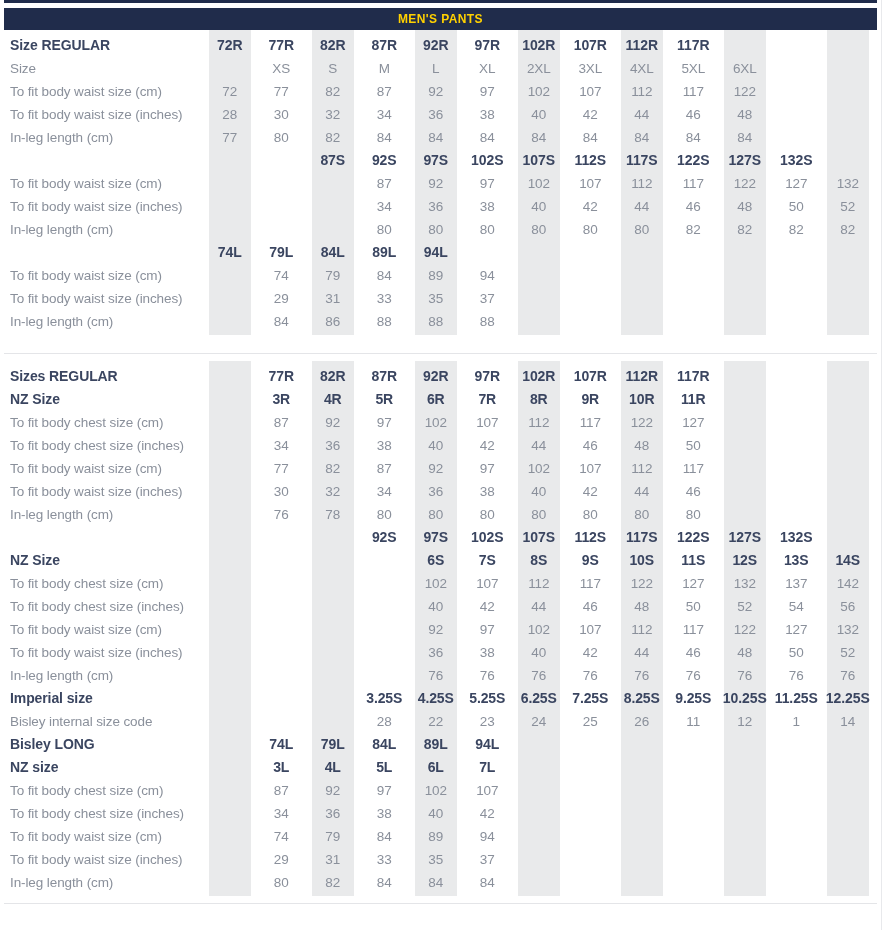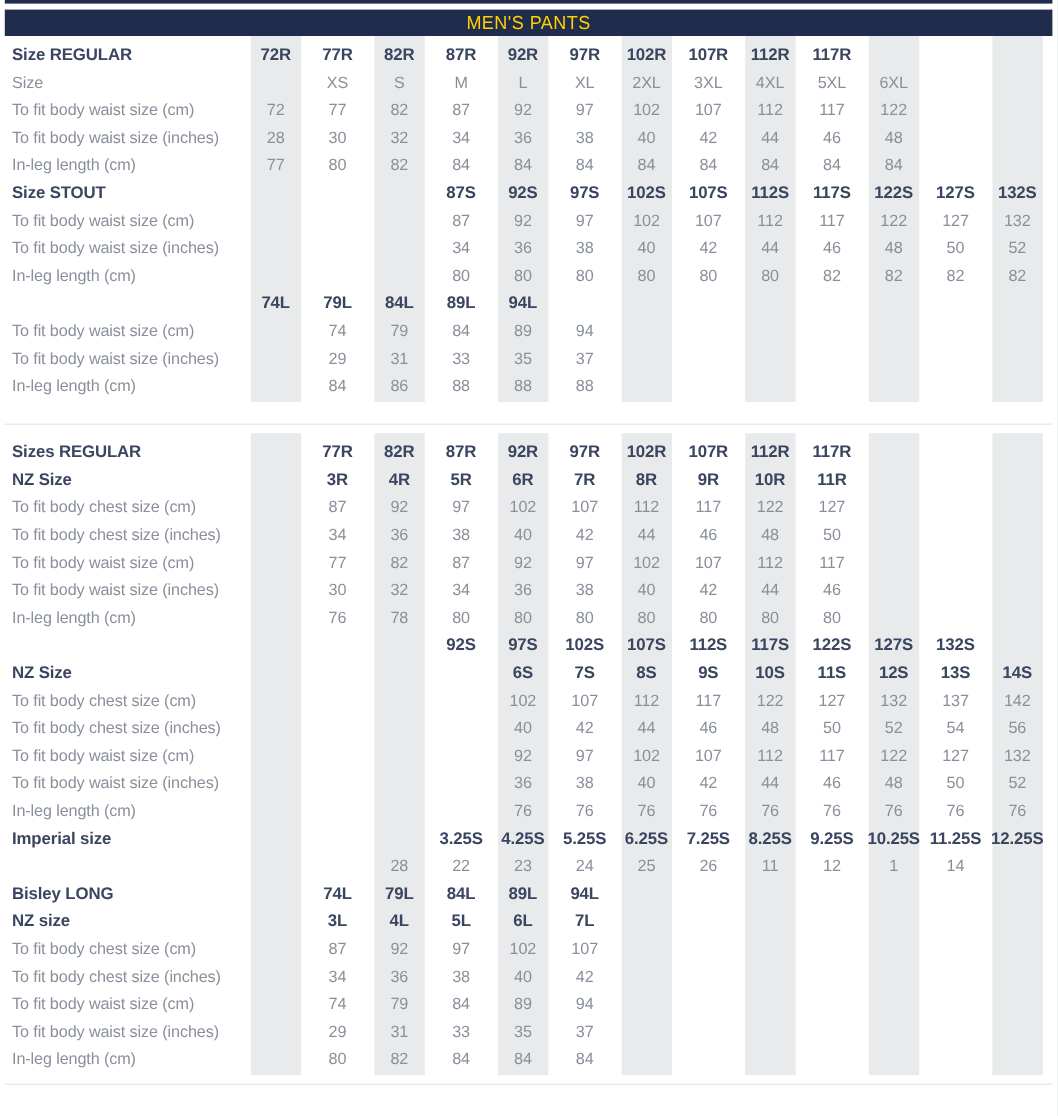--- a/index.html
+++ b/index.html
@@ -25,22 +25,22 @@
     background: #e4e5e8;
   }
   .size-table { margin: 0 4px; position: relative; }
   .title-bar {
     height: 22px;
     background: var(--navy, #202C4B);
     display: flex; align-items: center; justify-content: center;
   }
   .title-bar .title-text {
     color: var(--yellow, #FFD100);
-    font-weight: normal;
-    font-size: 15px;
+    font-weight: bold;
+    font-size: 12px;
     letter-spacing: 0.4px;
     transform: scaleY(1.05);
   }
   .table-body {
     position: relative;
     padding: 4px 0 2px 0;
   }
   .stripe {
     position: absolute;
     top: 0; bottom: 0;
@@ -163,21 +163,20 @@
         <div class="cell value">84</div>
         <div class="cell value">84</div>
         <div class="cell value">84</div>
         <div class="cell value">84</div>
         <div class="cell value">84</div>
         <div class="cell value">84</div>
         <div class="cell value"></div>
         <div class="cell value"></div>
       </div>
       <div class="row">
-        <div class="cell label bold">Size STOUT</div>
         <div class="cell value bold"></div>
         <div class="cell value bold"></div>
         <div class="cell value bold"></div>
         <div class="cell value bold">87S</div>
         <div class="cell value bold">92S</div>
         <div class="cell value bold">97S</div>
         <div class="cell value bold">102S</div>
         <div class="cell value bold">107S</div>
         <div class="cell value bold">112S</div>
         <div class="cell value bold">117S</div>
@@ -545,20 +544,21 @@
         <div class="cell value bold">5.25S</div>
         <div class="cell value bold">6.25S</div>
         <div class="cell value bold">7.25S</div>
         <div class="cell value bold">8.25S</div>
         <div class="cell value bold">9.25S</div>
         <div class="cell value bold">10.25S</div>
         <div class="cell value bold">11.25S</div>
         <div class="cell value bold">12.25S</div>
       </div>
       <div class="row">
+        <div class="cell label">Bisley internal size code</div>
         <div class="cell value"></div>
         <div class="cell value"></div>
         <div class="cell value"></div>
         <div class="cell value">28</div>
         <div class="cell value">22</div>
         <div class="cell value">23</div>
         <div class="cell value">24</div>
         <div class="cell value">25</div>
         <div class="cell value">26</div>
         <div class="cell value">11</div>

